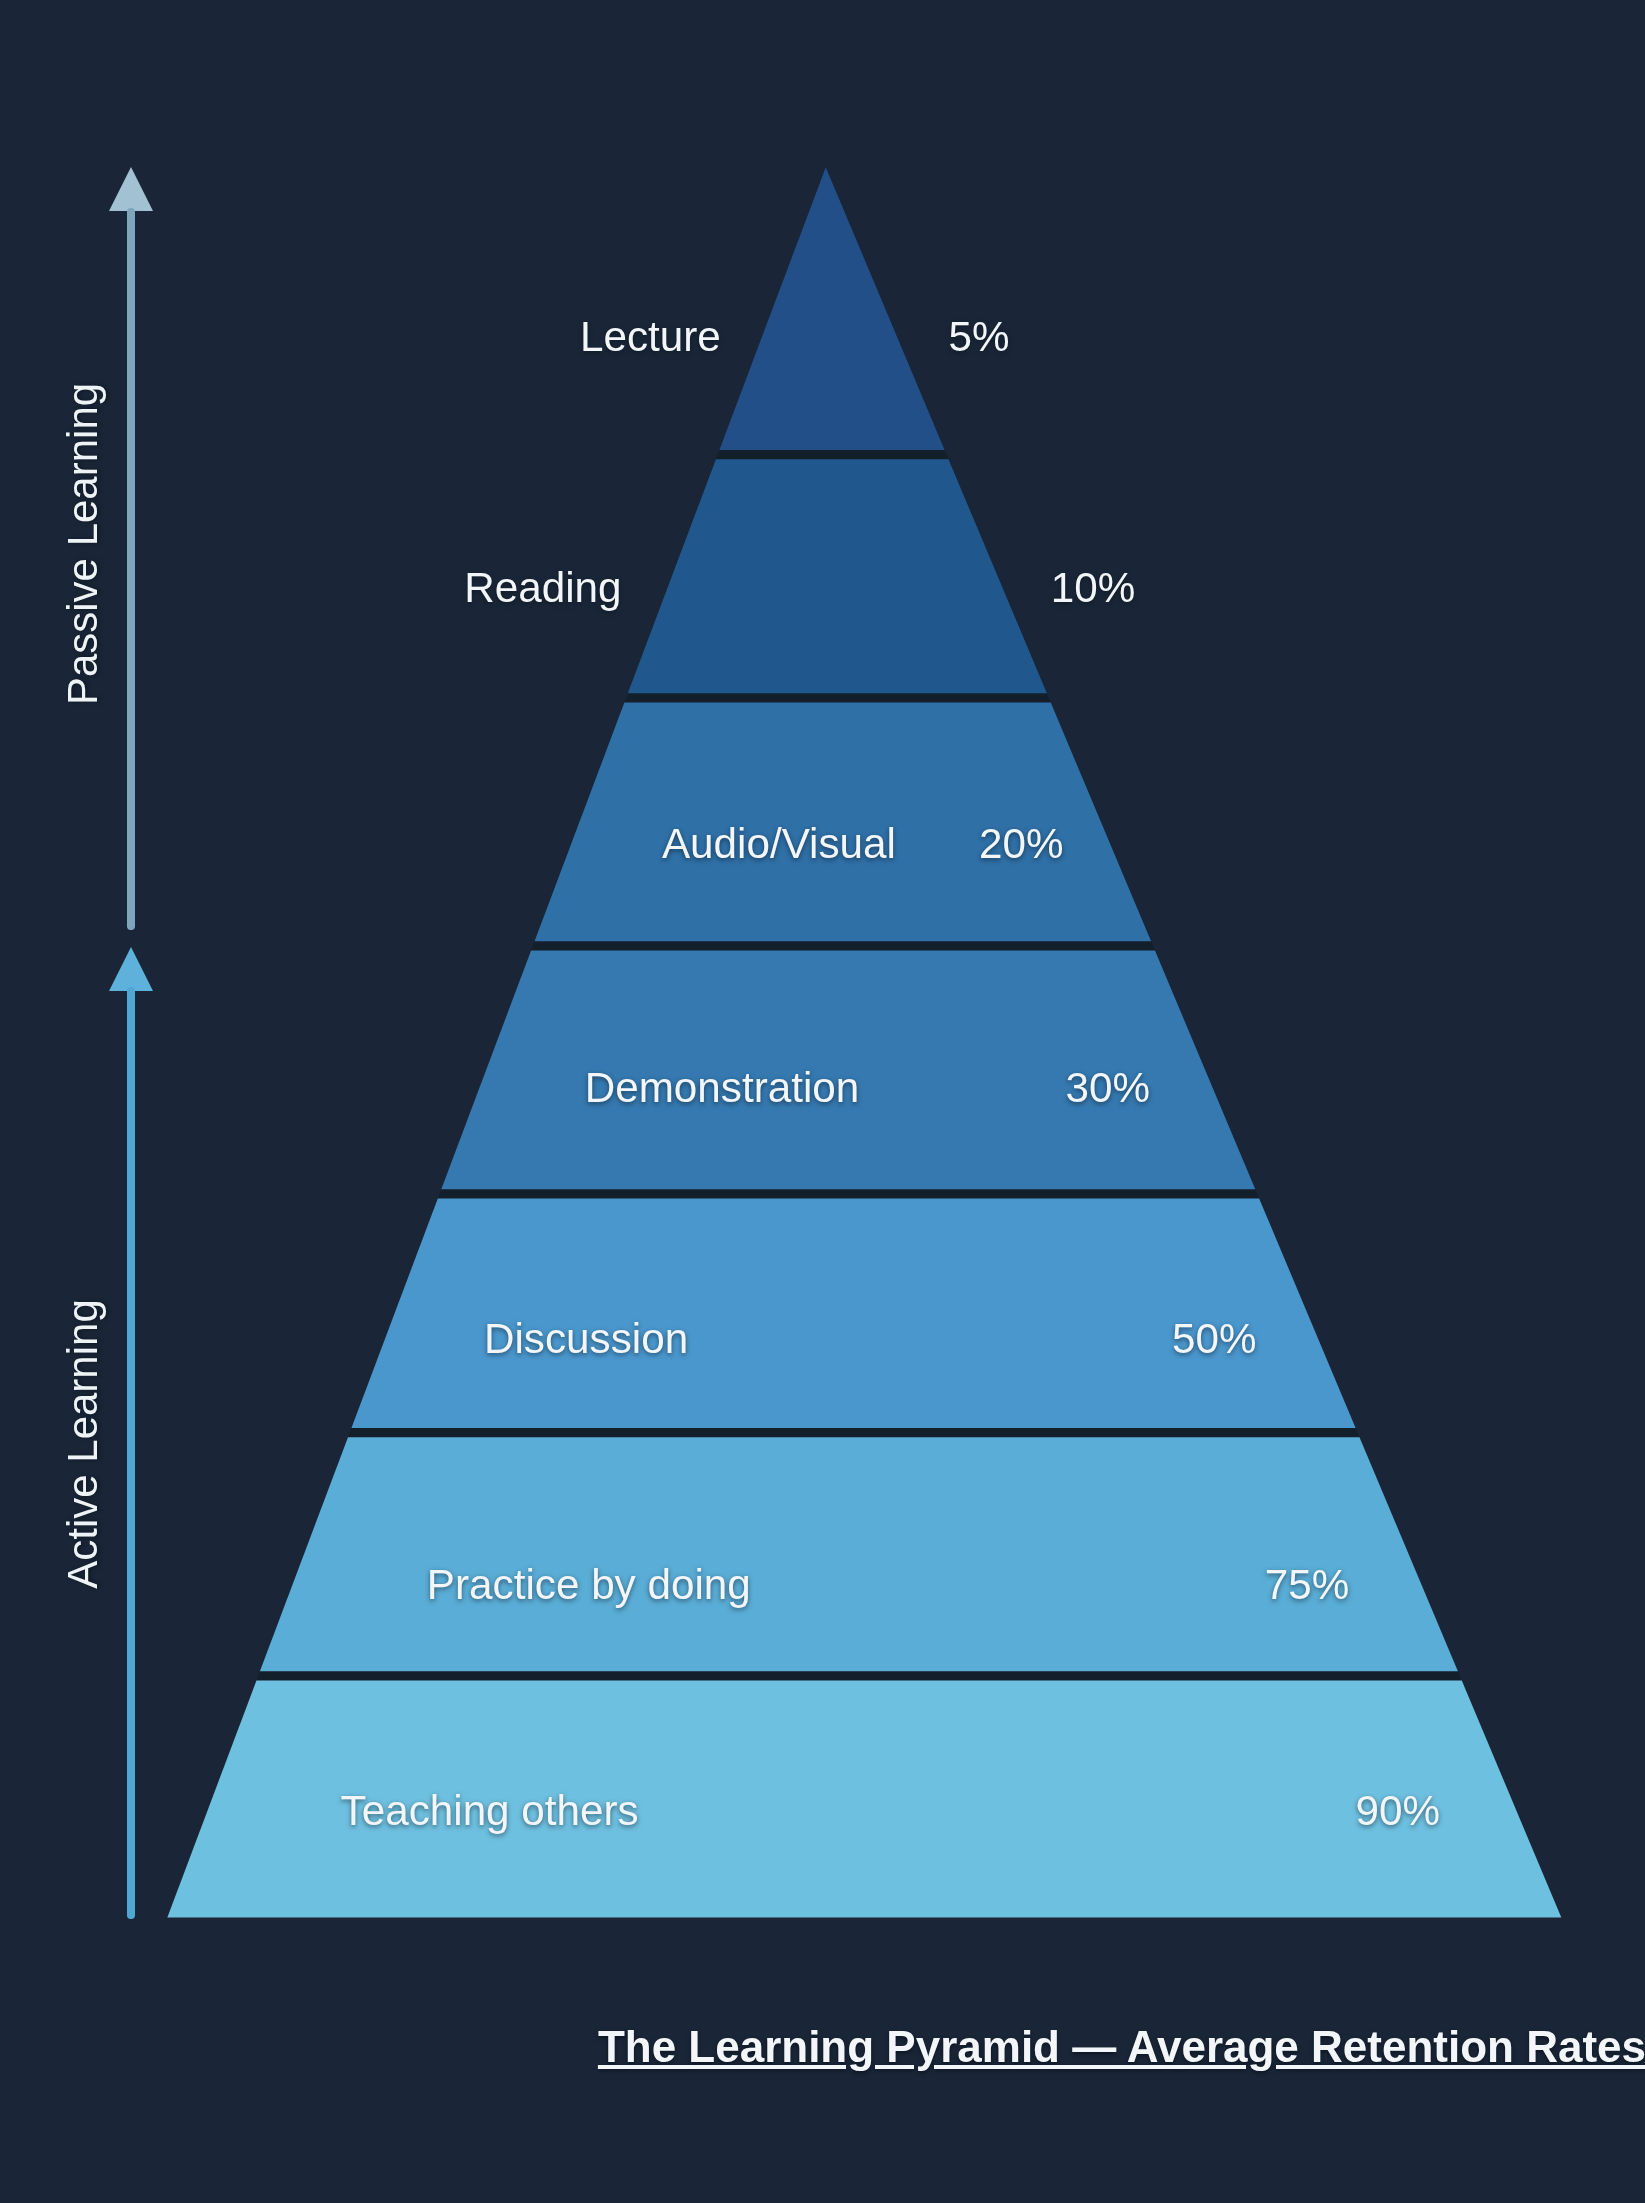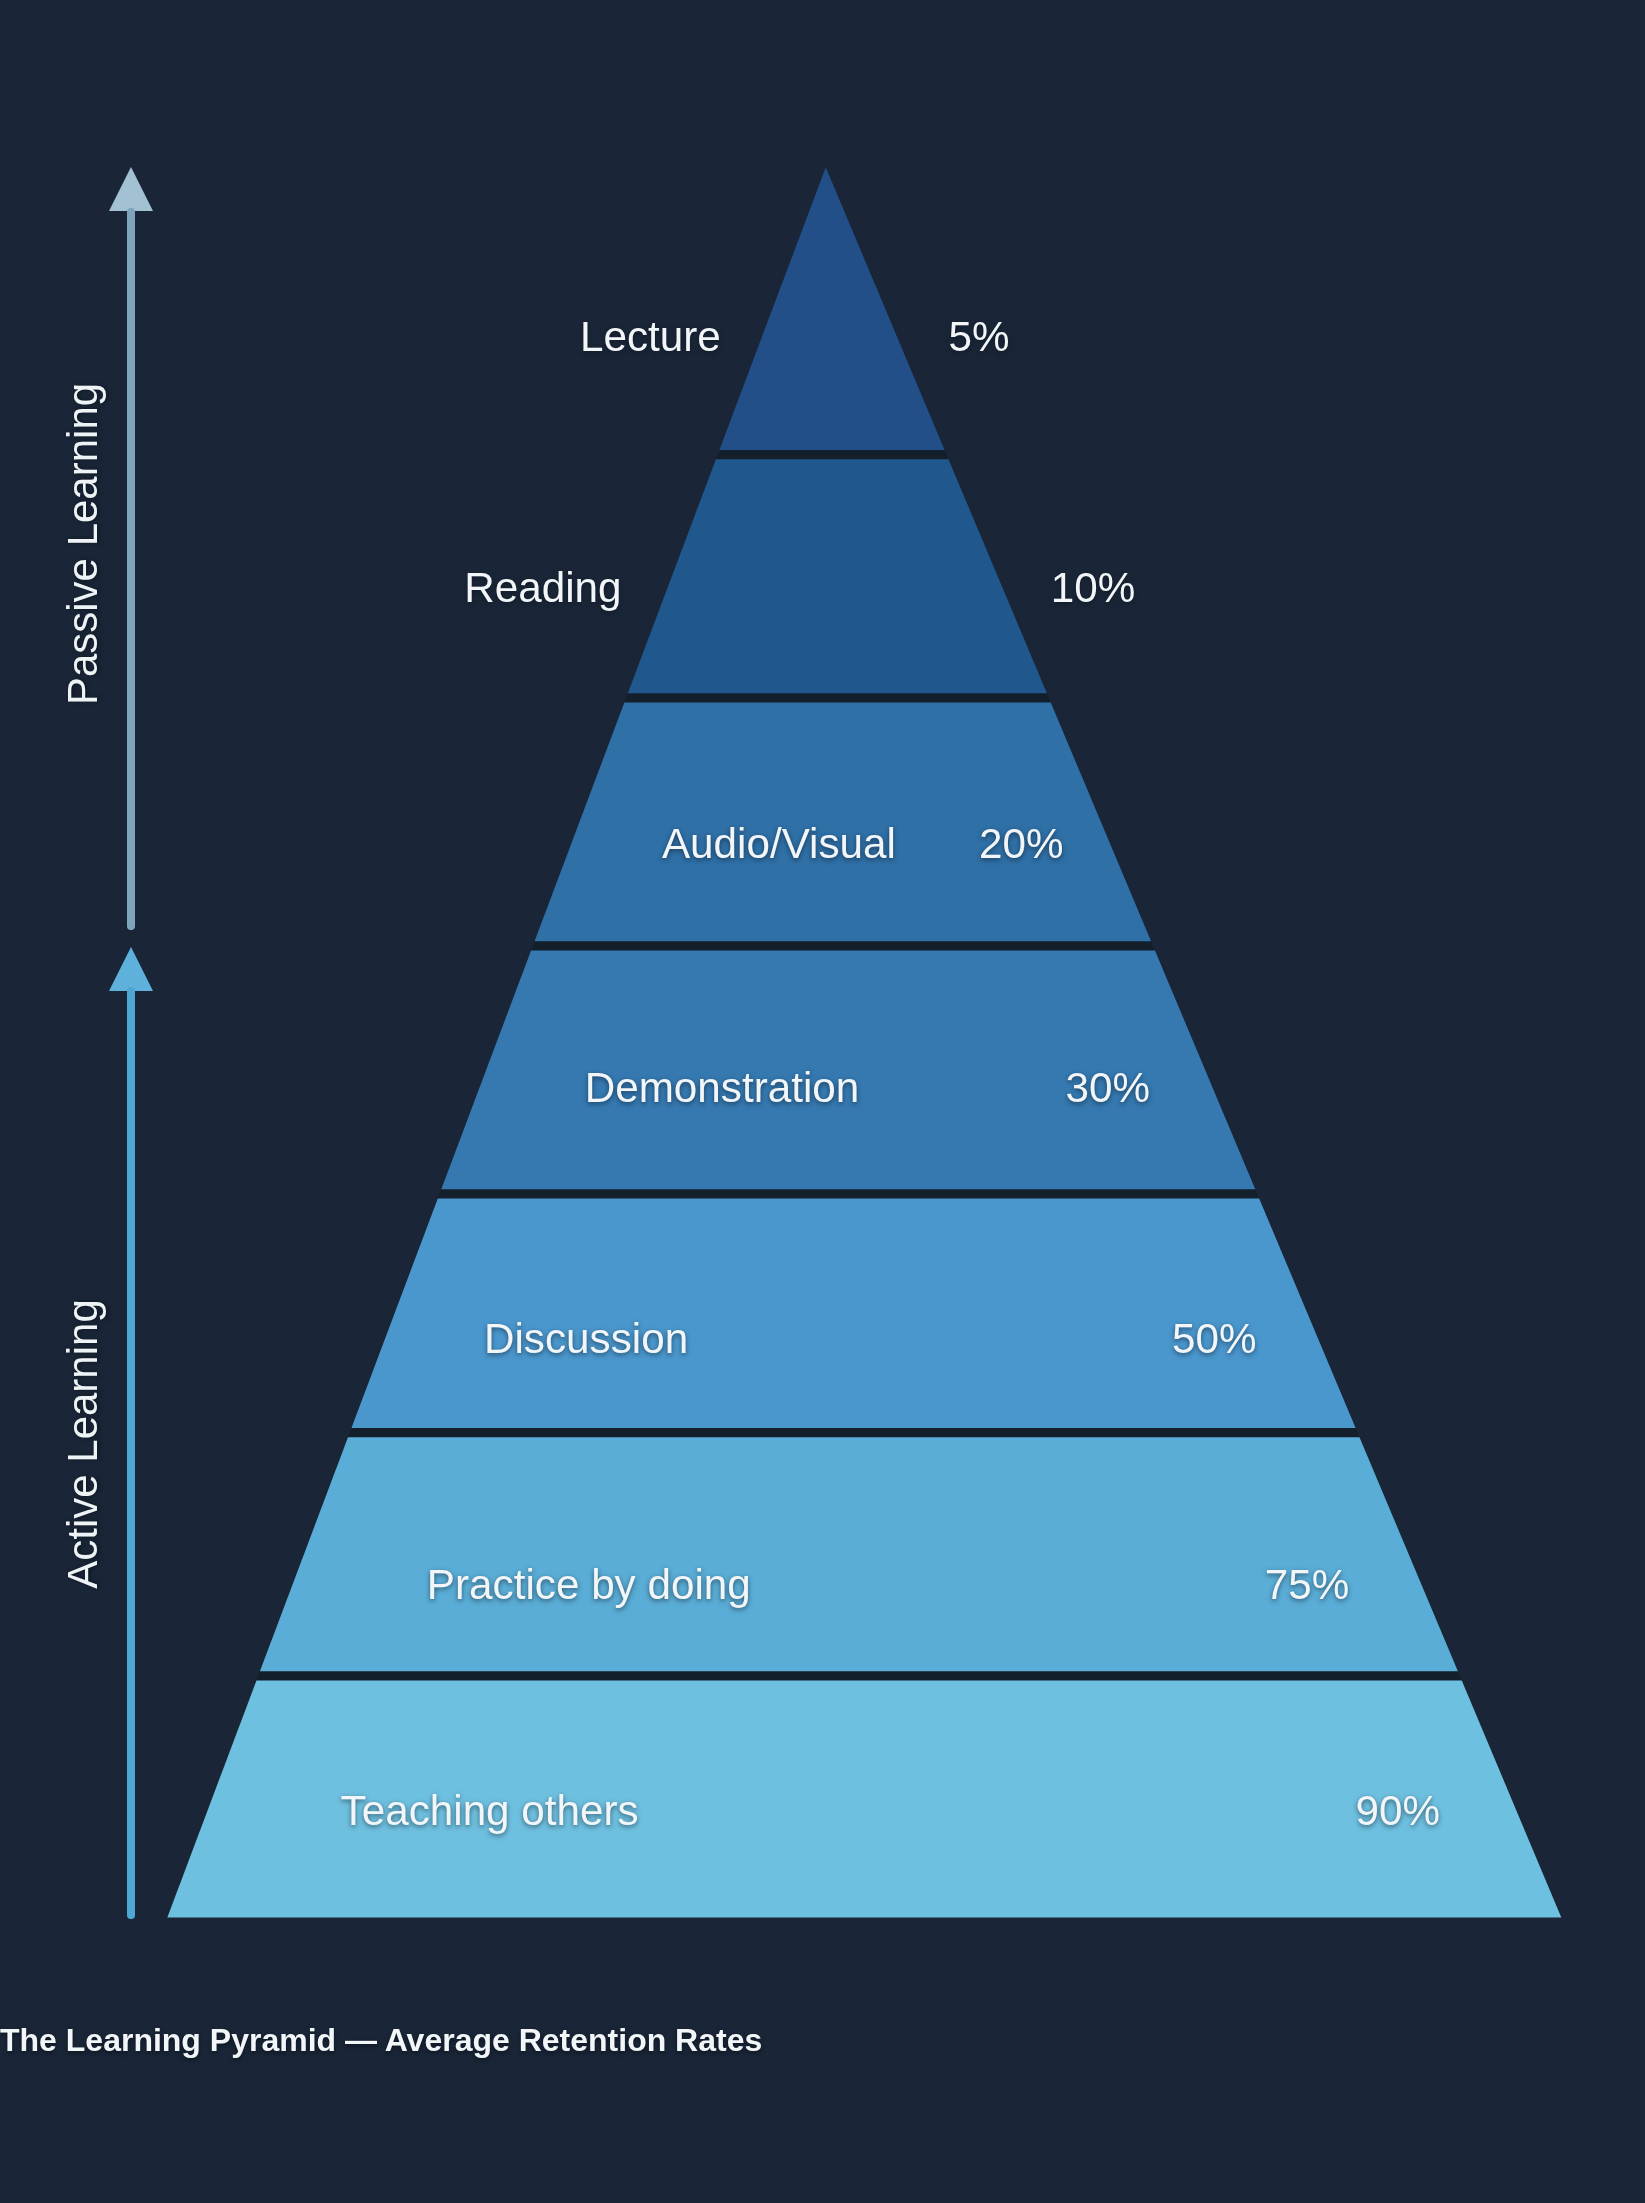--- a/index.html
+++ b/index.html
@@ -32,24 +32,25 @@
     font-size:42px;font-weight:500;
     color:#eef3f6;
     text-shadow:0 1.8px 4.6px rgba(5,13,23,.6);
   }
   .passive-label{left:83px;top:544px;}
   .active-label{left:83px;top:1444px;}
   
   .caption{
     position:absolute;
     left:0;right:0;top:2022px;
-    text-align:left;
-    font-size:32px;font-weight:600;
+    text-align:right;
+    font-size:44px;font-weight:600;
     color:#f3f6f8;
     text-shadow:0 1.8px 4.6px rgba(5,13,23,.65);
+    text-decoration:underline;
   }
   
   #pyramid{position:absolute;left:0;top:0;}
   #pyramid text{
     font-family:"Liberation Sans", sans-serif;
     font-size:46px;font-weight:500;
     filter:drop-shadow(0 2px 3px rgba(5,13,23,.55));
   }
 </style>
 </head>

